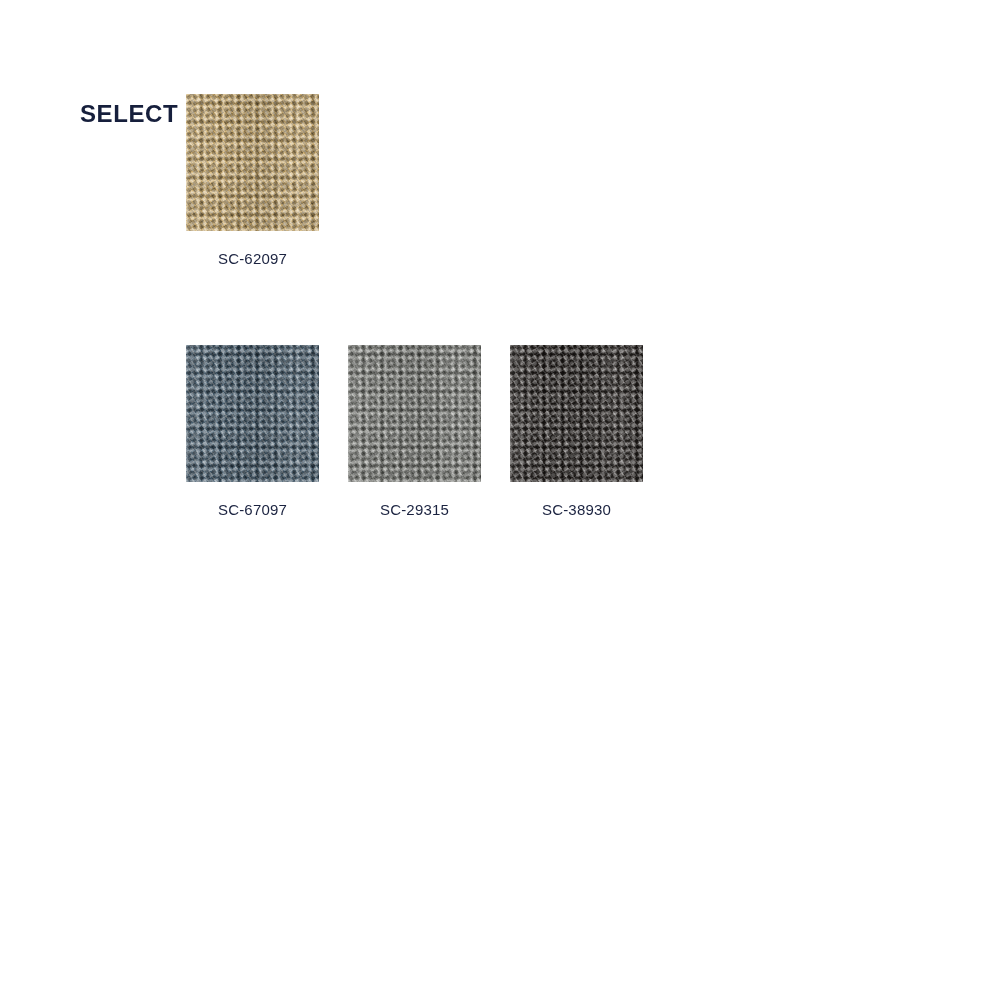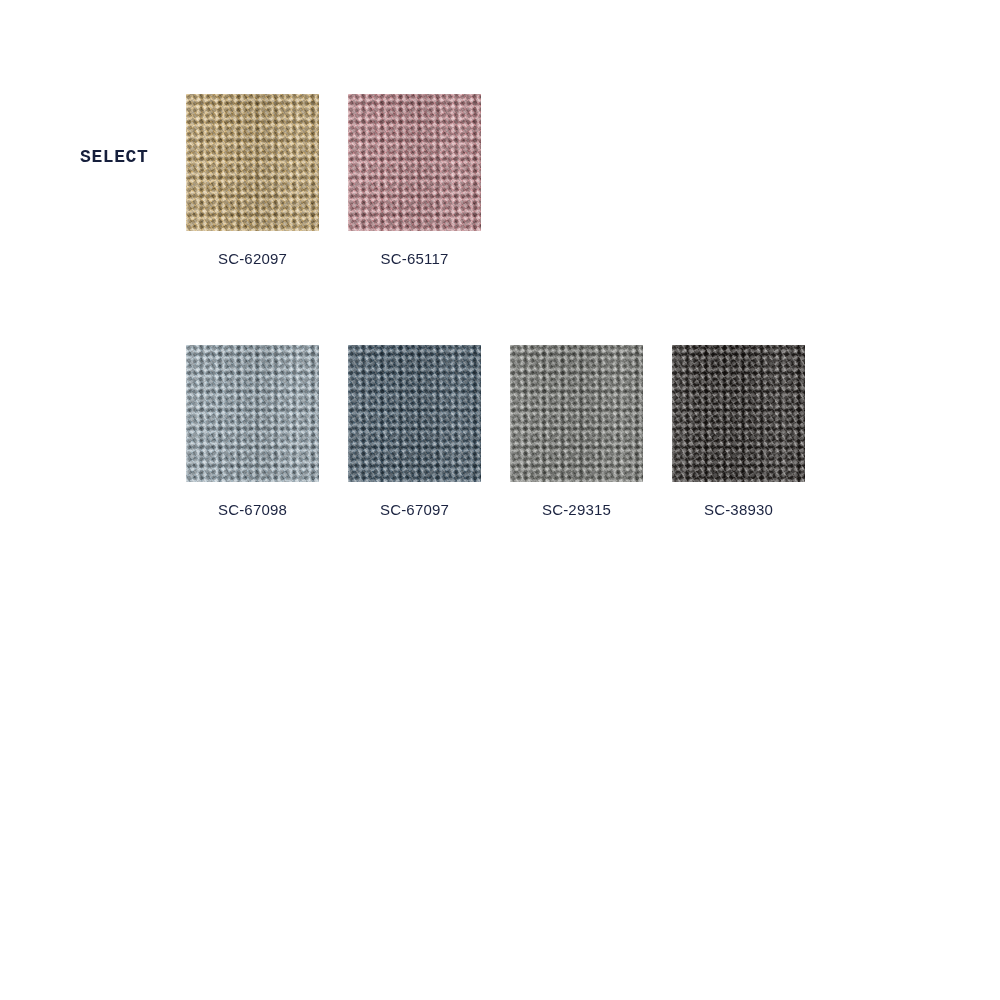--- a/index.html
+++ b/index.html
@@ -22,27 +22,26 @@
     width: 1000px;
     height: 1000px;
     background: #ffffff;
   }
 
   
   .select-label {
     position: absolute;
     left: 80px;
     top: 100px;
-    font-size: 18px;
+    font-size: 24px;
     font-weight: bold;
     letter-spacing: 0.6px;
     color: #161f3c;
-    font-family: Liberation Mono, monospace;
+    font-family: Liberation Sans, sans-serif;
     white-space: nowrap;
-    margin-top: 47px;
   }
 
   
   .grid {
     position: absolute;
     left: 186px;
     top: 94px;
     width: 624px;
   }
 
@@ -165,46 +164,26 @@
           <div class="weave-a"></div>
           <div class="weave-b"></div>
           <div class="weave-c"></div>
           <div class="weave-d"></div>
           <div class="sheen"></div>
         </div>
         <div class="swatch-code">SC-62097</div>
       </div>
 
 
-      <div class="cell">
-        <div class="swatch" style="background-color: rgb(205, 138, 145);">
-          <div class="weave-a"></div>
-          <div class="weave-b"></div>
-          <div class="weave-c"></div>
-          <div class="weave-d"></div>
-          <div class="sheen"></div>
-        </div>
-        <div class="swatch-code">SC-65117</div>
-      </div>
 
 
     </div>
 
     <div class="row row-2">
 
-      <div class="cell">
-        <div class="swatch" style="background-color: rgb(159, 179, 191);">
-          <div class="weave-a"></div>
-          <div class="weave-b"></div>
-          <div class="weave-c"></div>
-          <div class="weave-d"></div>
-          <div class="sheen"></div>
-        </div>
-        <div class="swatch-code">SC-67098</div>
-      </div>
 
       <div class="cell">
         <div class="swatch" style="background-color: rgb(65, 89, 107);">
           <div class="weave-a"></div>
           <div class="weave-b"></div>
           <div class="weave-c"></div>
           <div class="weave-d"></div>
           <div class="sheen"></div>
         </div>
         <div class="swatch-code">SC-67097</div>

